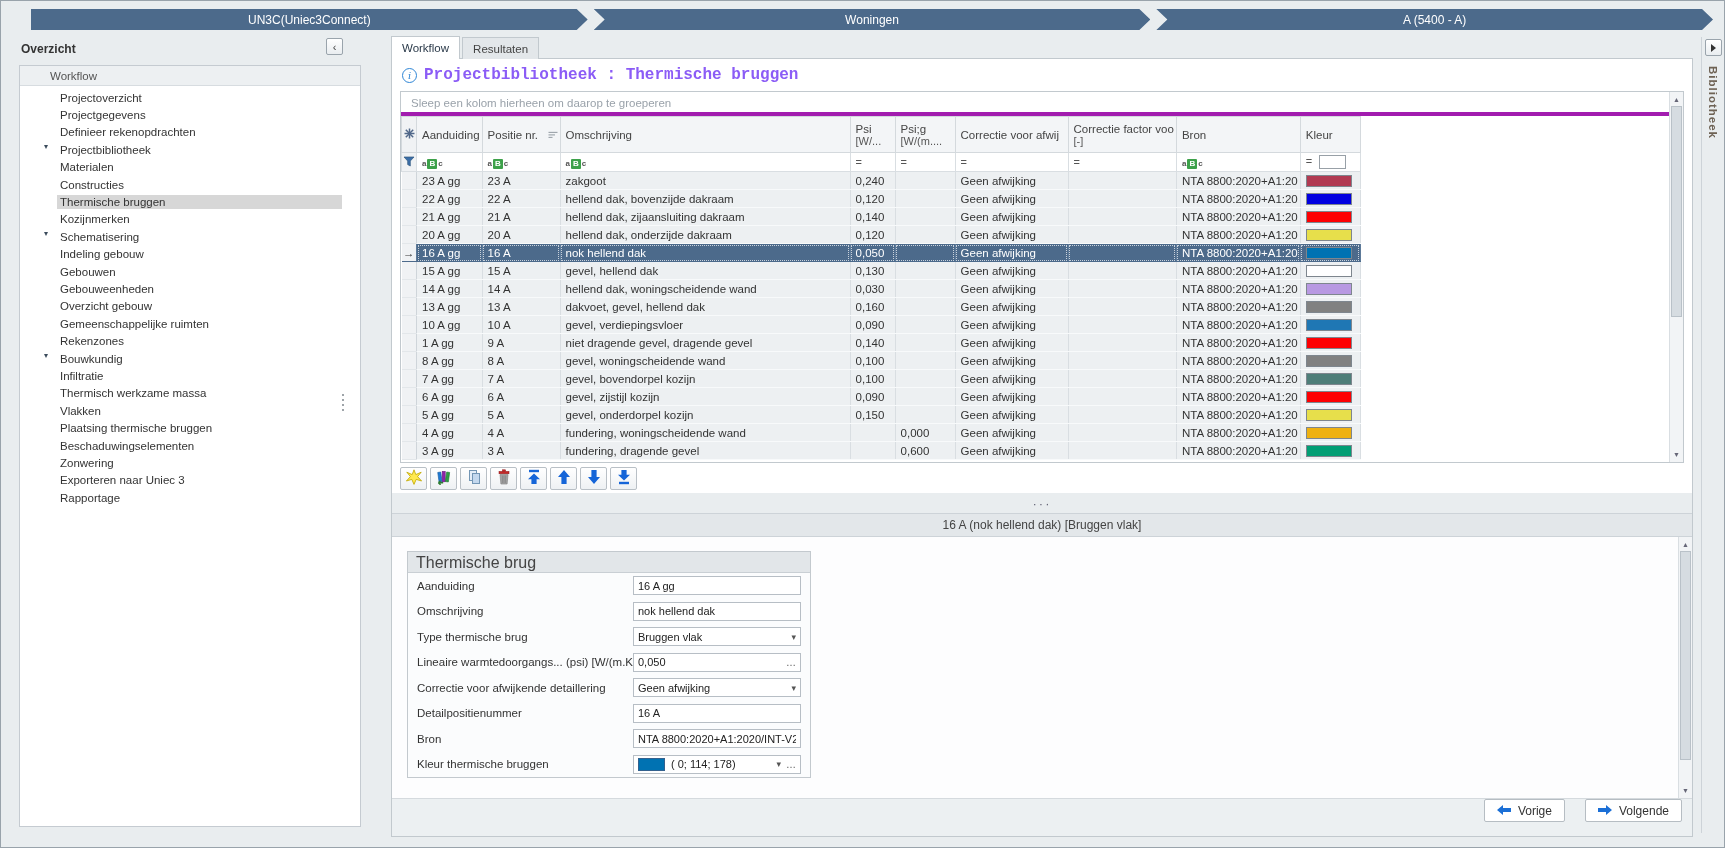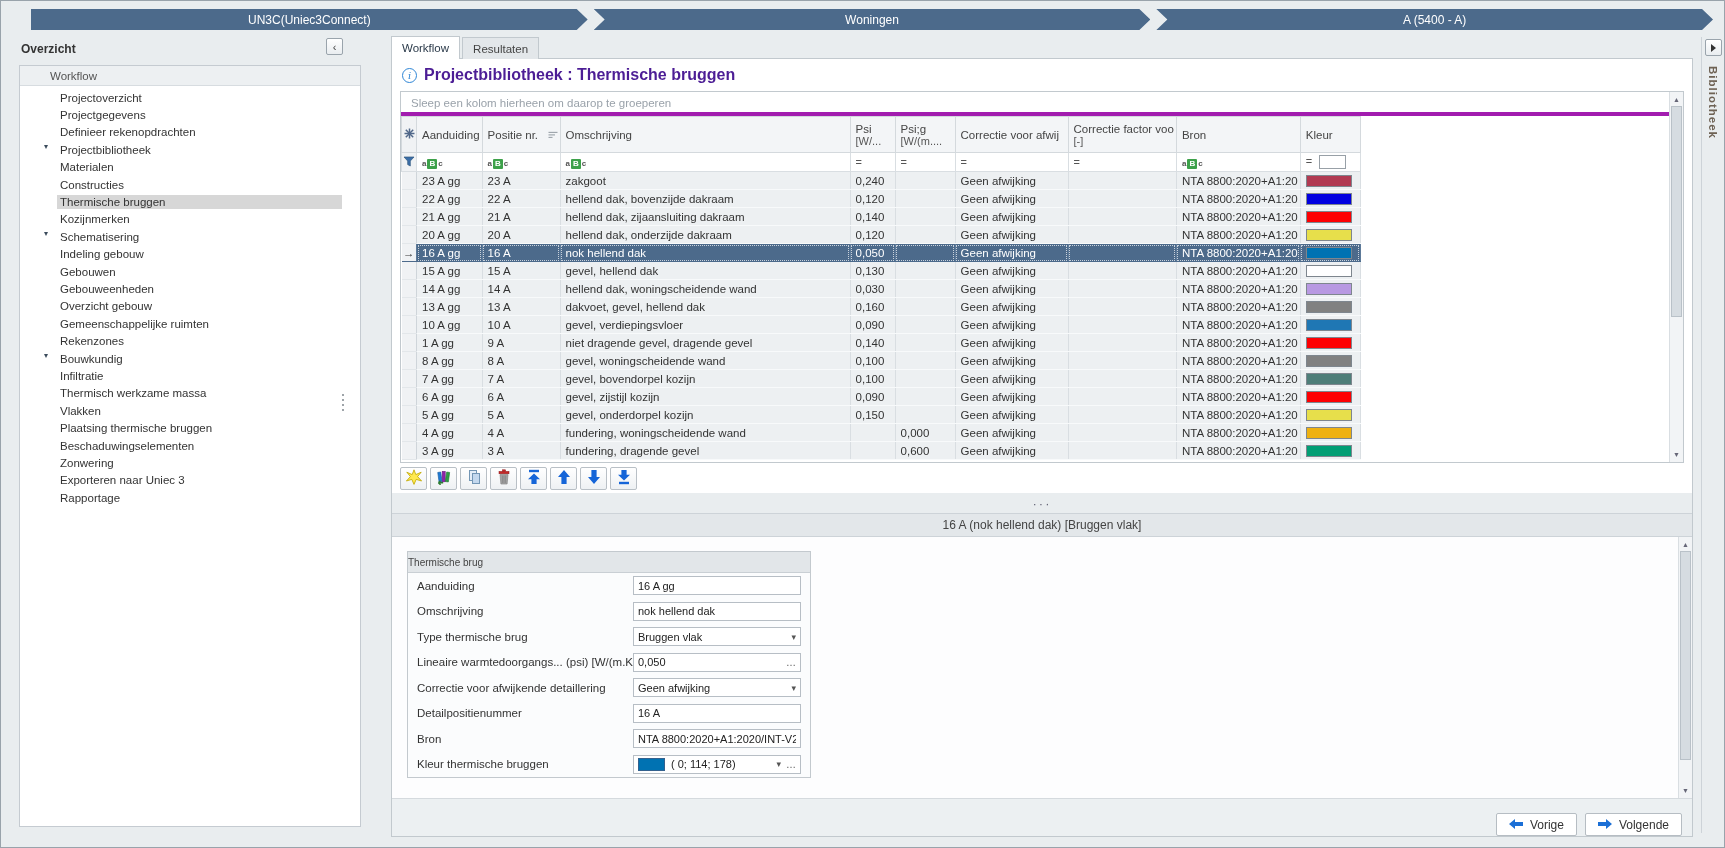--- a/index.html
+++ b/index.html
@@ -37,21 +37,21 @@
   .tab{height:22px;margin-top:1px;padding:0 10px;font-size:11.5px;color:#444;background:#e3e7ea;
     border:1px solid #c2c9ce;border-bottom:none;display:flex;align-items:center;margin-right:2px;}
   .tab.active{background:#fff;height:23px;margin-top:0;color:#2b3a4a;}
 
   
   .main{position:absolute;left:390px;top:57px;width:1302px;height:779px;background:#fff;
     border:1px solid #c2c9ce;display:flex;flex-direction:column;}
   .title-row{height:32px;display:flex;align-items:center;gap:7px;padding-left:10px;flex:none;}
   .info-icon{width:15px;height:15px;border:1px solid #2f86d6;border-radius:50%;color:#2f86d6;font-size:10px;
     font-family:"DejaVu Serif",serif;font-style:italic;display:flex;align-items:center;justify-content:center;flex:none;}
-  .page-title{font-size:16px;font-weight:bold;color:#4c1d95;margin:0;}
+  .page-title{font-size:16px;font-weight:bold;color:#8b5cf6;margin:0;font-family:Liberation Mono, monospace;}
 
   .grid-wrap{height:372px;padding:0 8px;flex:none;}
   .grid{position:relative;height:100%;border:1px solid #c2c9ce;background:#fff;overflow:hidden;}
   .group-bar{height:24px;line-height:23px;padding-left:10px;font-size:11.5px;color:#9aa2aa;border-bottom:4px solid #a21caf;}
   .grid-scroll{margin-right:14px;}
   table{border-collapse:collapse;table-layout:fixed;font-size:11.5px;}
   th,td{padding:0 2px 0 5px;overflow:hidden;white-space:nowrap;text-align:left;font-weight:normal;}
   tr.hdr th{height:36px;background:#f3f5f7;border:1px solid #d4d9dd;color:#444;vertical-align:middle;}
   .h-lab{display:flex;align-items:center;justify-content:space-between;}
   .h-sub{font-size:11px;color:#555;}
@@ -73,32 +73,32 @@
   .toolbar{height:30px;display:flex;align-items:center;gap:3px;padding-left:8px;flex:none;}
   .tb-btn{width:27px;height:23px;border:1px solid #b9c0c6;background:linear-gradient(#ffffff,#eef1f3);
     display:flex;align-items:center;justify-content:center;padding:0;border-radius:2px;}
 
   .hsplit{height:20px;background:#e9edef;display:flex;align-items:center;justify-content:center;color:#667;
     font-size:13px;letter-spacing:2px;flex:none;}
   .detail-head{height:24px;background:#e3e7ea;border-top:1px solid #cdd3d8;border-bottom:1px solid #cdd3d8;
     display:flex;align-items:center;justify-content:center;font-size:12px;color:#444;flex:none;}
   .detail-body{flex:1;position:relative;background:#fdfdfe;overflow:hidden;}
   .groupbox{position:absolute;left:15px;top:14px;width:404px;border:1px solid #c3c9ce;background:#fbfcfd;}
-  .gb-head{height:21px;background:#e2e6e9;border-bottom:1px solid #c9cfd4;line-height:21px;padding-left:0;font-size:10px;color:#444;}
+  .gb-head{height:21px;background:#e2e6e9;border-bottom:1px solid #c9cfd4;line-height:21px;padding-left:8px;font-size:16px;color:#444;}
   .frow{height:25.5px;display:flex;align-items:center;padding:0 9px;}
   .flabel{width:216px;font-size:11.5px;color:#333;flex:none;white-space:nowrap;overflow:hidden;}
   .fctl{flex:1;height:19px;border:1px solid #b7bec5;background:#fff;font-size:11px;color:#222;
     display:flex;align-items:center;padding:0 4px;overflow:hidden;}
   .fctl .val{flex:1;overflow:hidden;white-space:nowrap;}
   .fctl .dd{color:#555;font-size:9px;margin-left:3px;flex:none;}
   .fctl .ell{color:#555;font-size:10px;margin-left:5px;flex:none;}
   .fctl .cswatch{width:27px;height:13px;border:1px solid #33618e;margin-right:6px;flex:none;}
 
-  .bottom-bar{height:38px;background:#ecf0f2;border-top:1px solid #d5dade;display:flex;align-items:flex-end;
-    justify-content:flex-end;gap:8px;padding-right:10px;flex:none;}
+  .bottom-bar{height:38px;background:#ecf0f2;border-top:1px solid #d5dade;display:flex;align-items:flex-start;
+    justify-content:flex-end;gap:20px;padding-right:10px;flex:none;}
   .nav-btn{height:23px;border:1px solid #b6bdc3;background:#fff;font-size:12px;color:#333;display:flex;
     align-items:center;justify-content:center;gap:7px;padding:0 12px;border-radius:2px;}
 
   
   .right-strip{position:absolute;left:1700px;top:36px;width:23px;height:796px;border-left:1px solid #cdd3d8;}
   .expand-btn{width:17px;height:17px;margin:2px auto 0;border:1px solid #9aa4ac;background:linear-gradient(#ffffff,#e9edf0);
     display:block;padding:0;border-radius:2px;}
   .vlabel{writing-mode:vertical-rl;font-size:11.5px;font-weight:bold;color:#6e6254;margin:10px auto 0;letter-spacing:1px;display:block;text-align:left;}
 </style>
 </head>

